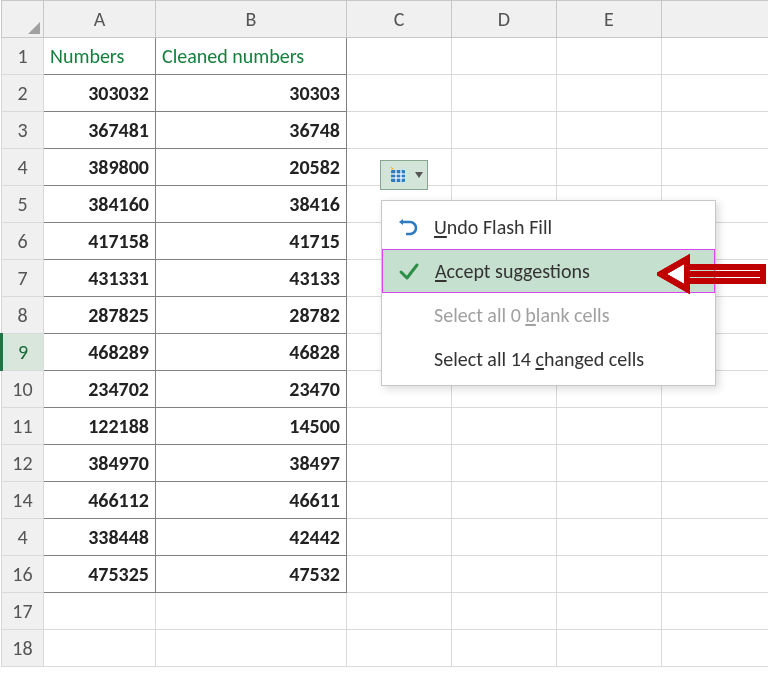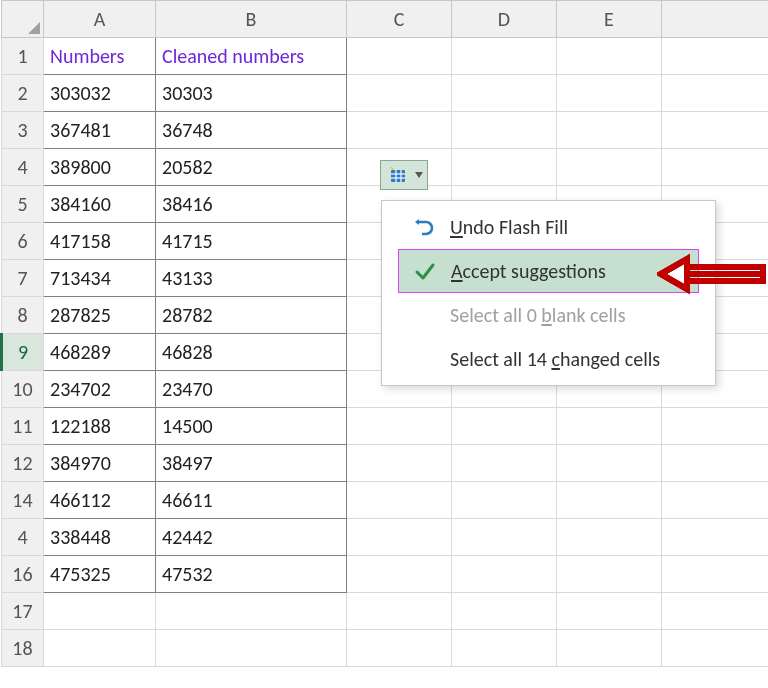--- a/index.html
+++ b/index.html
@@ -65,23 +65,25 @@
     border-color:#c7c7c7;
   }
   .rowhdr.active {
     background: #d8e6dc;
     color: #1b6b3a;
     border-left: 3px solid #217346 !important;
   }
   .cell-data {
     color:#222;
     border:1px solid #808080 !important;
+    text-align:right;
+    font-weight:bold;
   }
   .cell-head {
-    color:#6d28d9;
+    color:#15803d;
     border:1px solid #808080 !important;
     text-align:left;
   }
   .empty { }
   
   .smart-tag {
     position:absolute;
     left: 380px;
     top: 160px;
     width: 48px;
@@ -104,21 +106,21 @@
   }
   
   .menu {
     position:absolute;
     left: 381px;
     top: 200px;
     width: 335px;
     background:#fff;
     border:1px solid #c7c7c7;
     box-shadow: 3px 3px 8px rgba(0,0,0,0.15);
-    padding: 4px 16px;
+    padding: 4px 0;
   }
   .menu-item {
     display:flex;
     align-items:center;
     height:44px;
     padding: 0 14px 0 14px;
     font-size:20px;
     color:#333;
     cursor:pointer;
     gap:14px;
@@ -222,21 +224,21 @@
         <td class="rowhdr">6</td>
         <td class="cell-data">417158</td>
         <td class="cell-data">41715</td>
         <td class="empty"></td>
         <td class="empty"></td>
         <td class="empty"></td>
         <td class="empty"></td>
       </tr>
       <tr>
         <td class="rowhdr">7</td>
-        <td class="cell-data">713434</td>
+        <td class="cell-data">431331</td>
         <td class="cell-data">43133</td>
         <td class="empty"></td>
         <td class="empty"></td>
         <td class="empty"></td>
         <td class="empty"></td>
       </tr>
       <tr>
         <td class="rowhdr">8</td>
         <td class="cell-data">287825</td>
         <td class="cell-data">28782</td>

